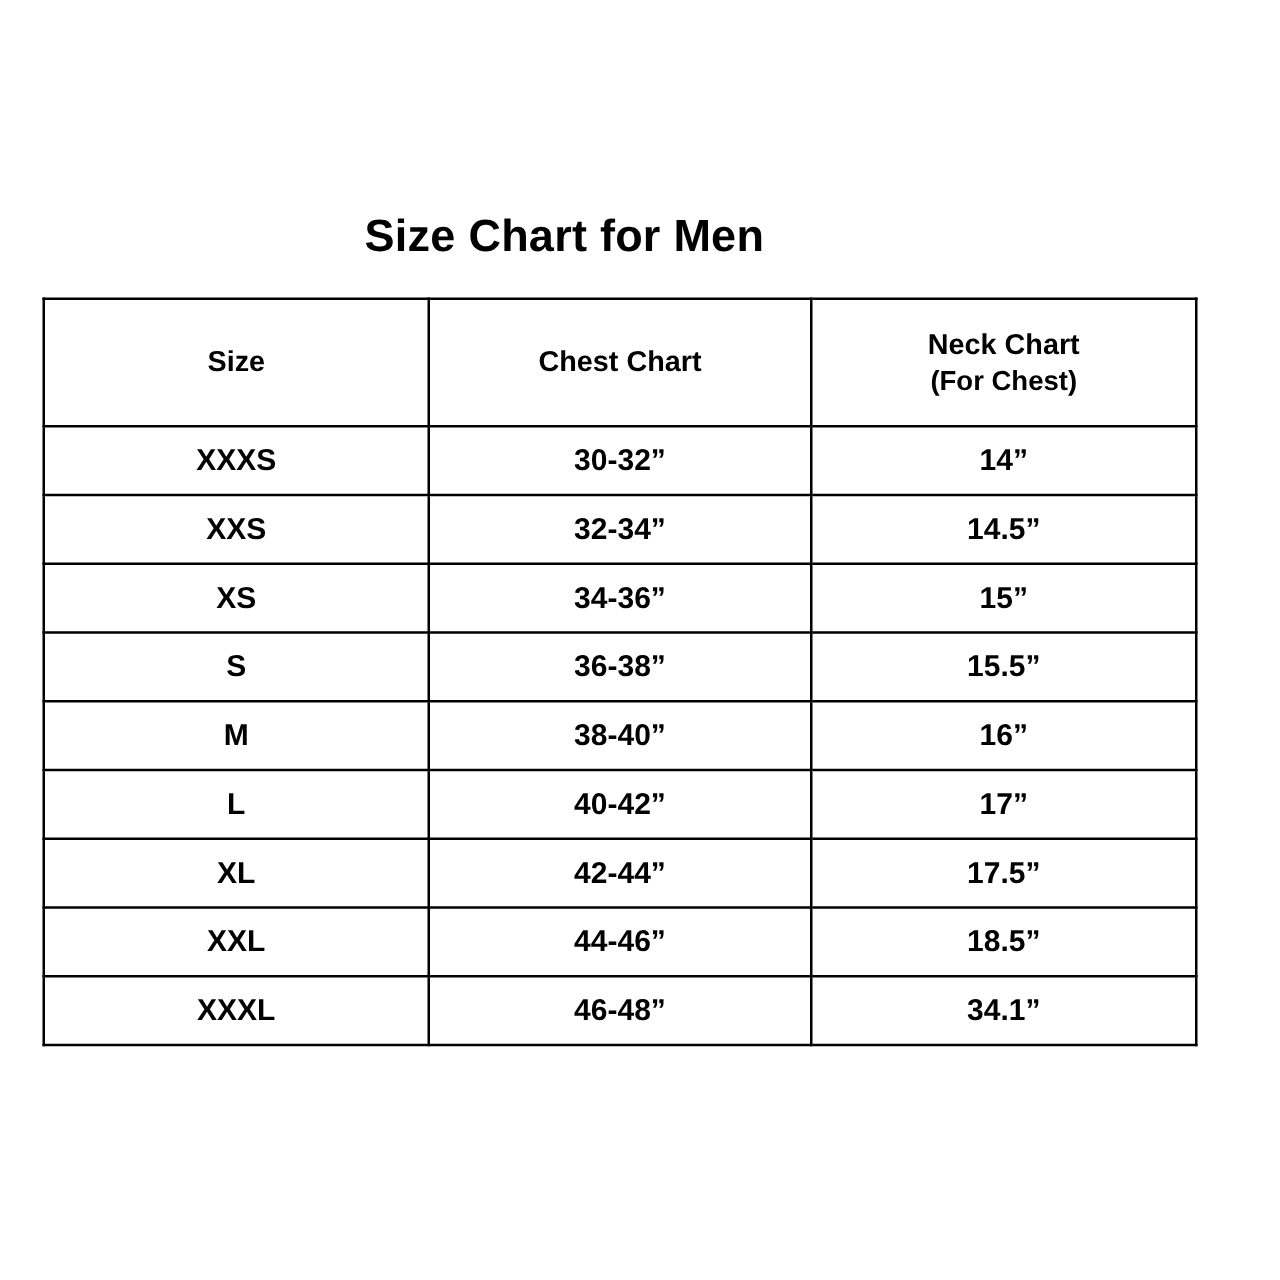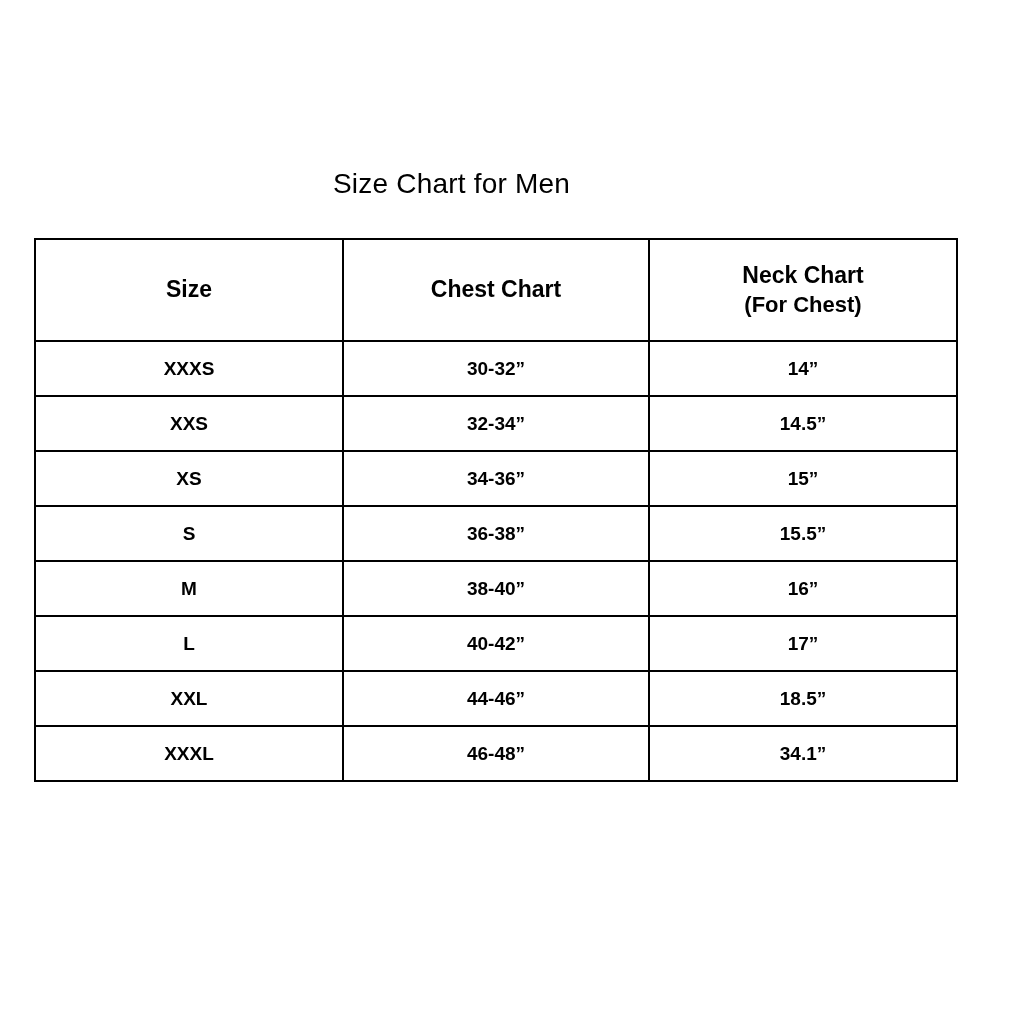--- a/index.html
+++ b/index.html
@@ -19,22 +19,22 @@
     width: 1024px;
     height: 1024px;
     box-sizing: border-box;
   }
   .chart-title {
     position: absolute;
     top: 168px;
     left: 0;
     width: 903px;
     text-align: center;
-    font-size: 28px;
-    font-weight: normal;
+    font-size: 36px;
+    font-weight: bold;
     letter-spacing: 0.2px;
   }
   .table-wrap {
     position: absolute;
     top: 238px;
     left: 34px;
     width: 922px;
   }
   table.size-table {
     border-collapse: collapse;
@@ -50,21 +50,21 @@
     color: #000000;
     padding: 0;
   }
   thead th {
     height: 100px;
     font-size: 23px;
     line-height: 1.28;
   }
   tbody td {
     height: 53px;
-    font-size: 19px;
+    font-size: 24px;
   }
   col.c1 { width: 308px; }
   col.c2 { width: 306px; }
   col.c3 { width: 308px; }
   .hdr-sub {
     display: block;
     font-size: 22px;
     font-weight: bold;
   }
 </style>
@@ -121,20 +121,25 @@
           <td>M</td>
           <td>38-40”</td>
           <td>16”</td>
         </tr>
         <tr>
           <td>L</td>
           <td>40-42”</td>
           <td>17”</td>
         </tr>
         <tr>
+          <td>XL</td>
+          <td>42-44”</td>
+          <td>17.5”</td>
+        </tr>
+        <tr>
           <td>XXL</td>
           <td>44-46”</td>
           <td>18.5”</td>
         </tr>
         <tr>
           <td>XXXL</td>
           <td>46-48”</td>
           <td>34.1”</td>
         </tr>
       </tbody>

